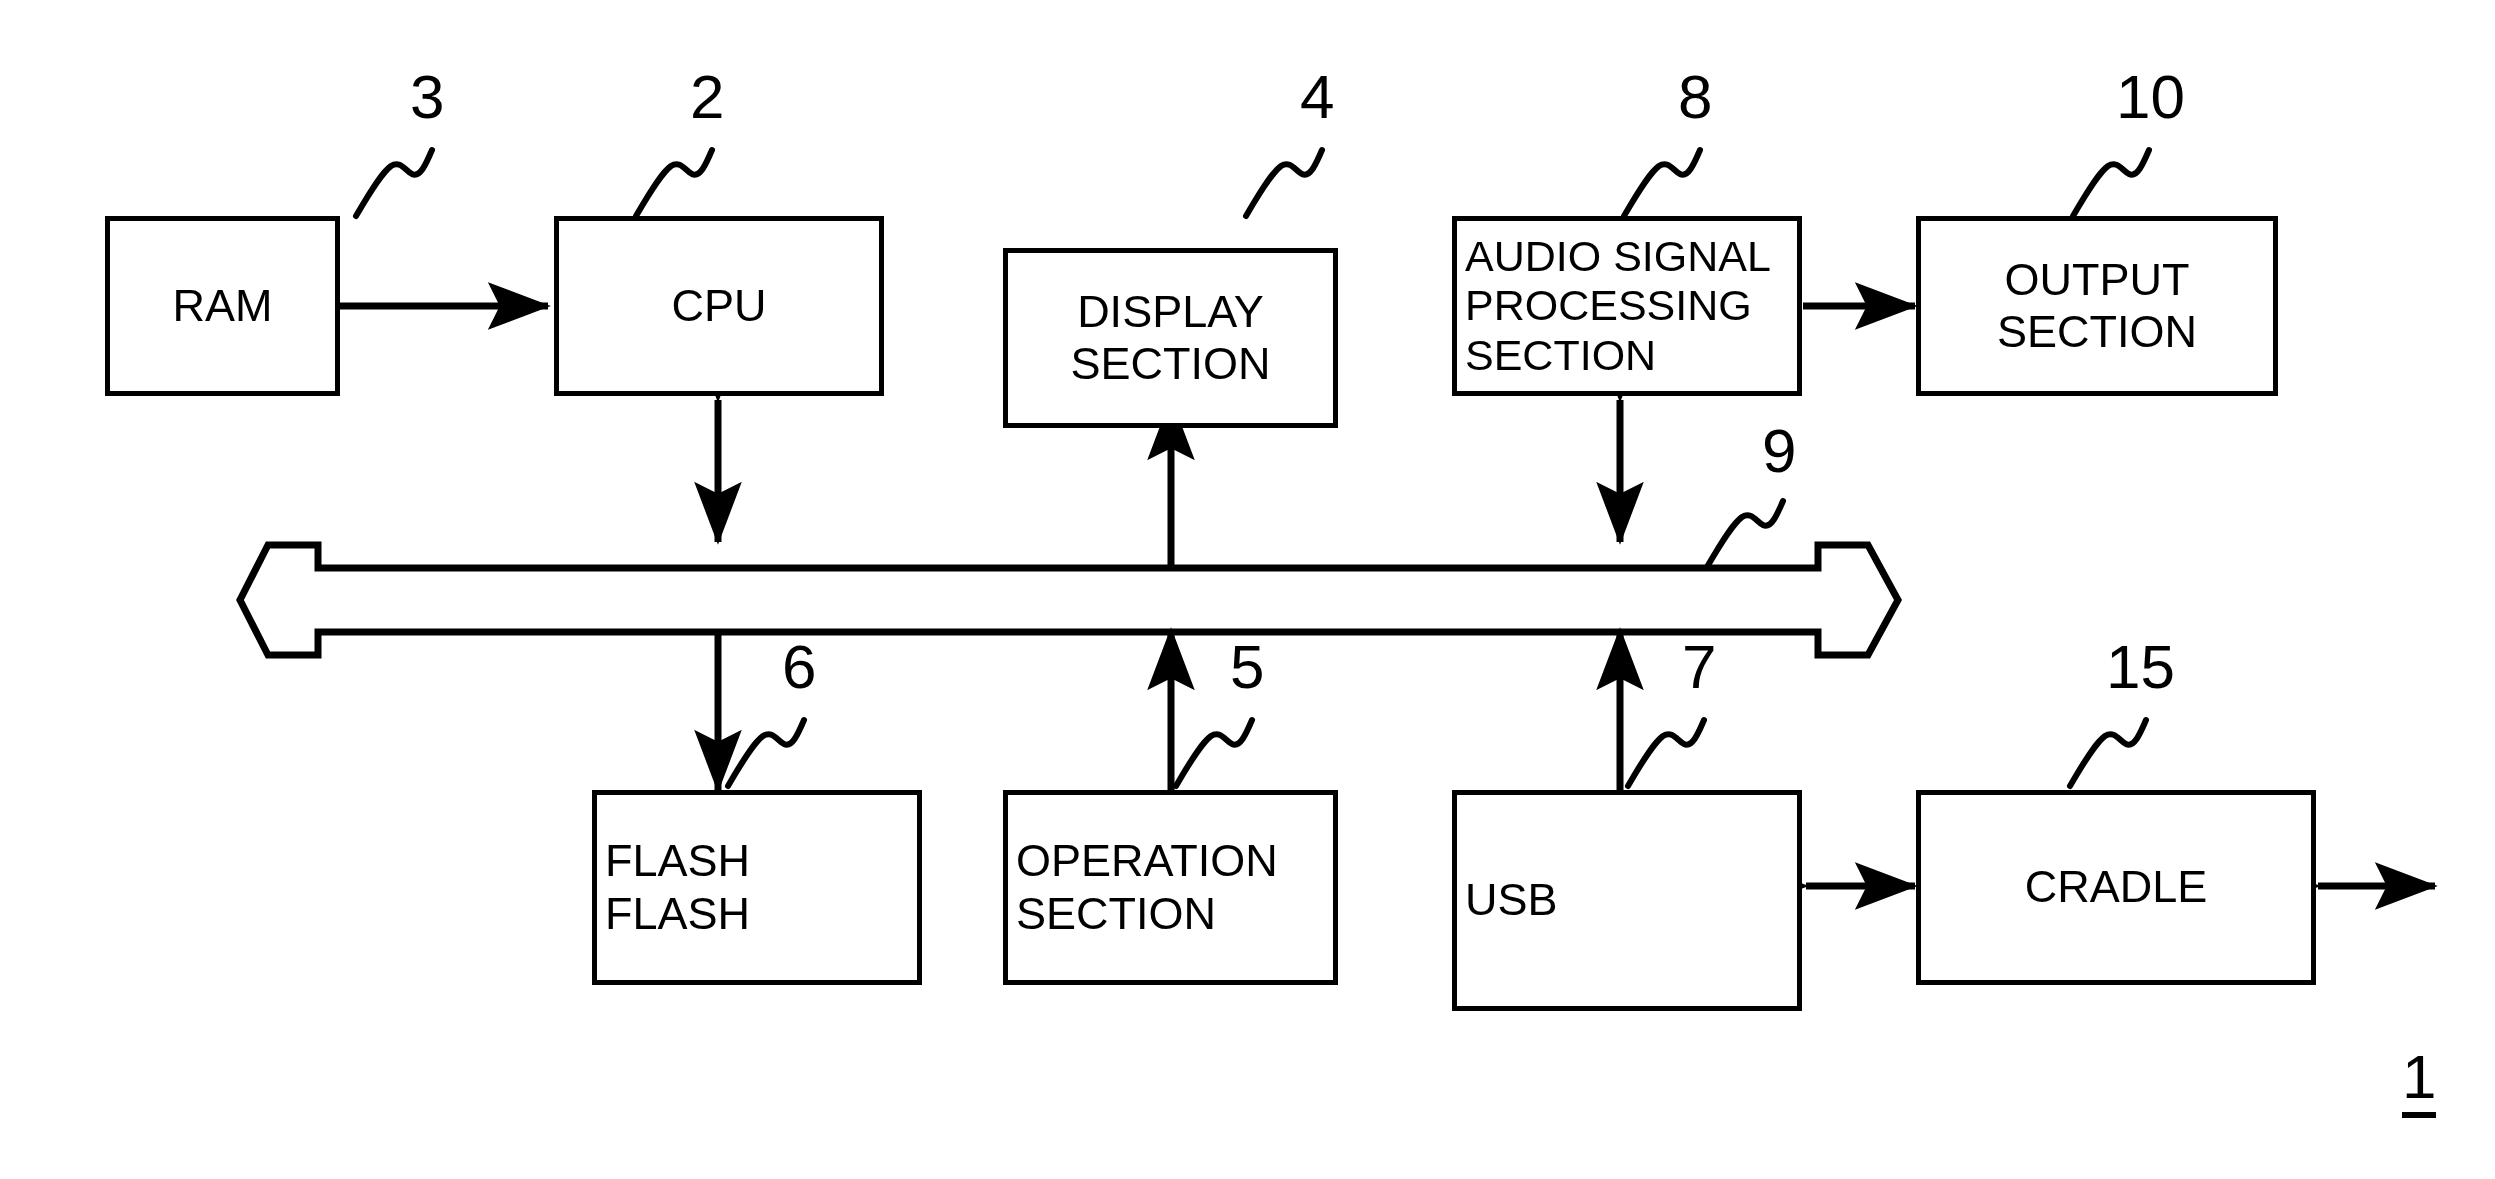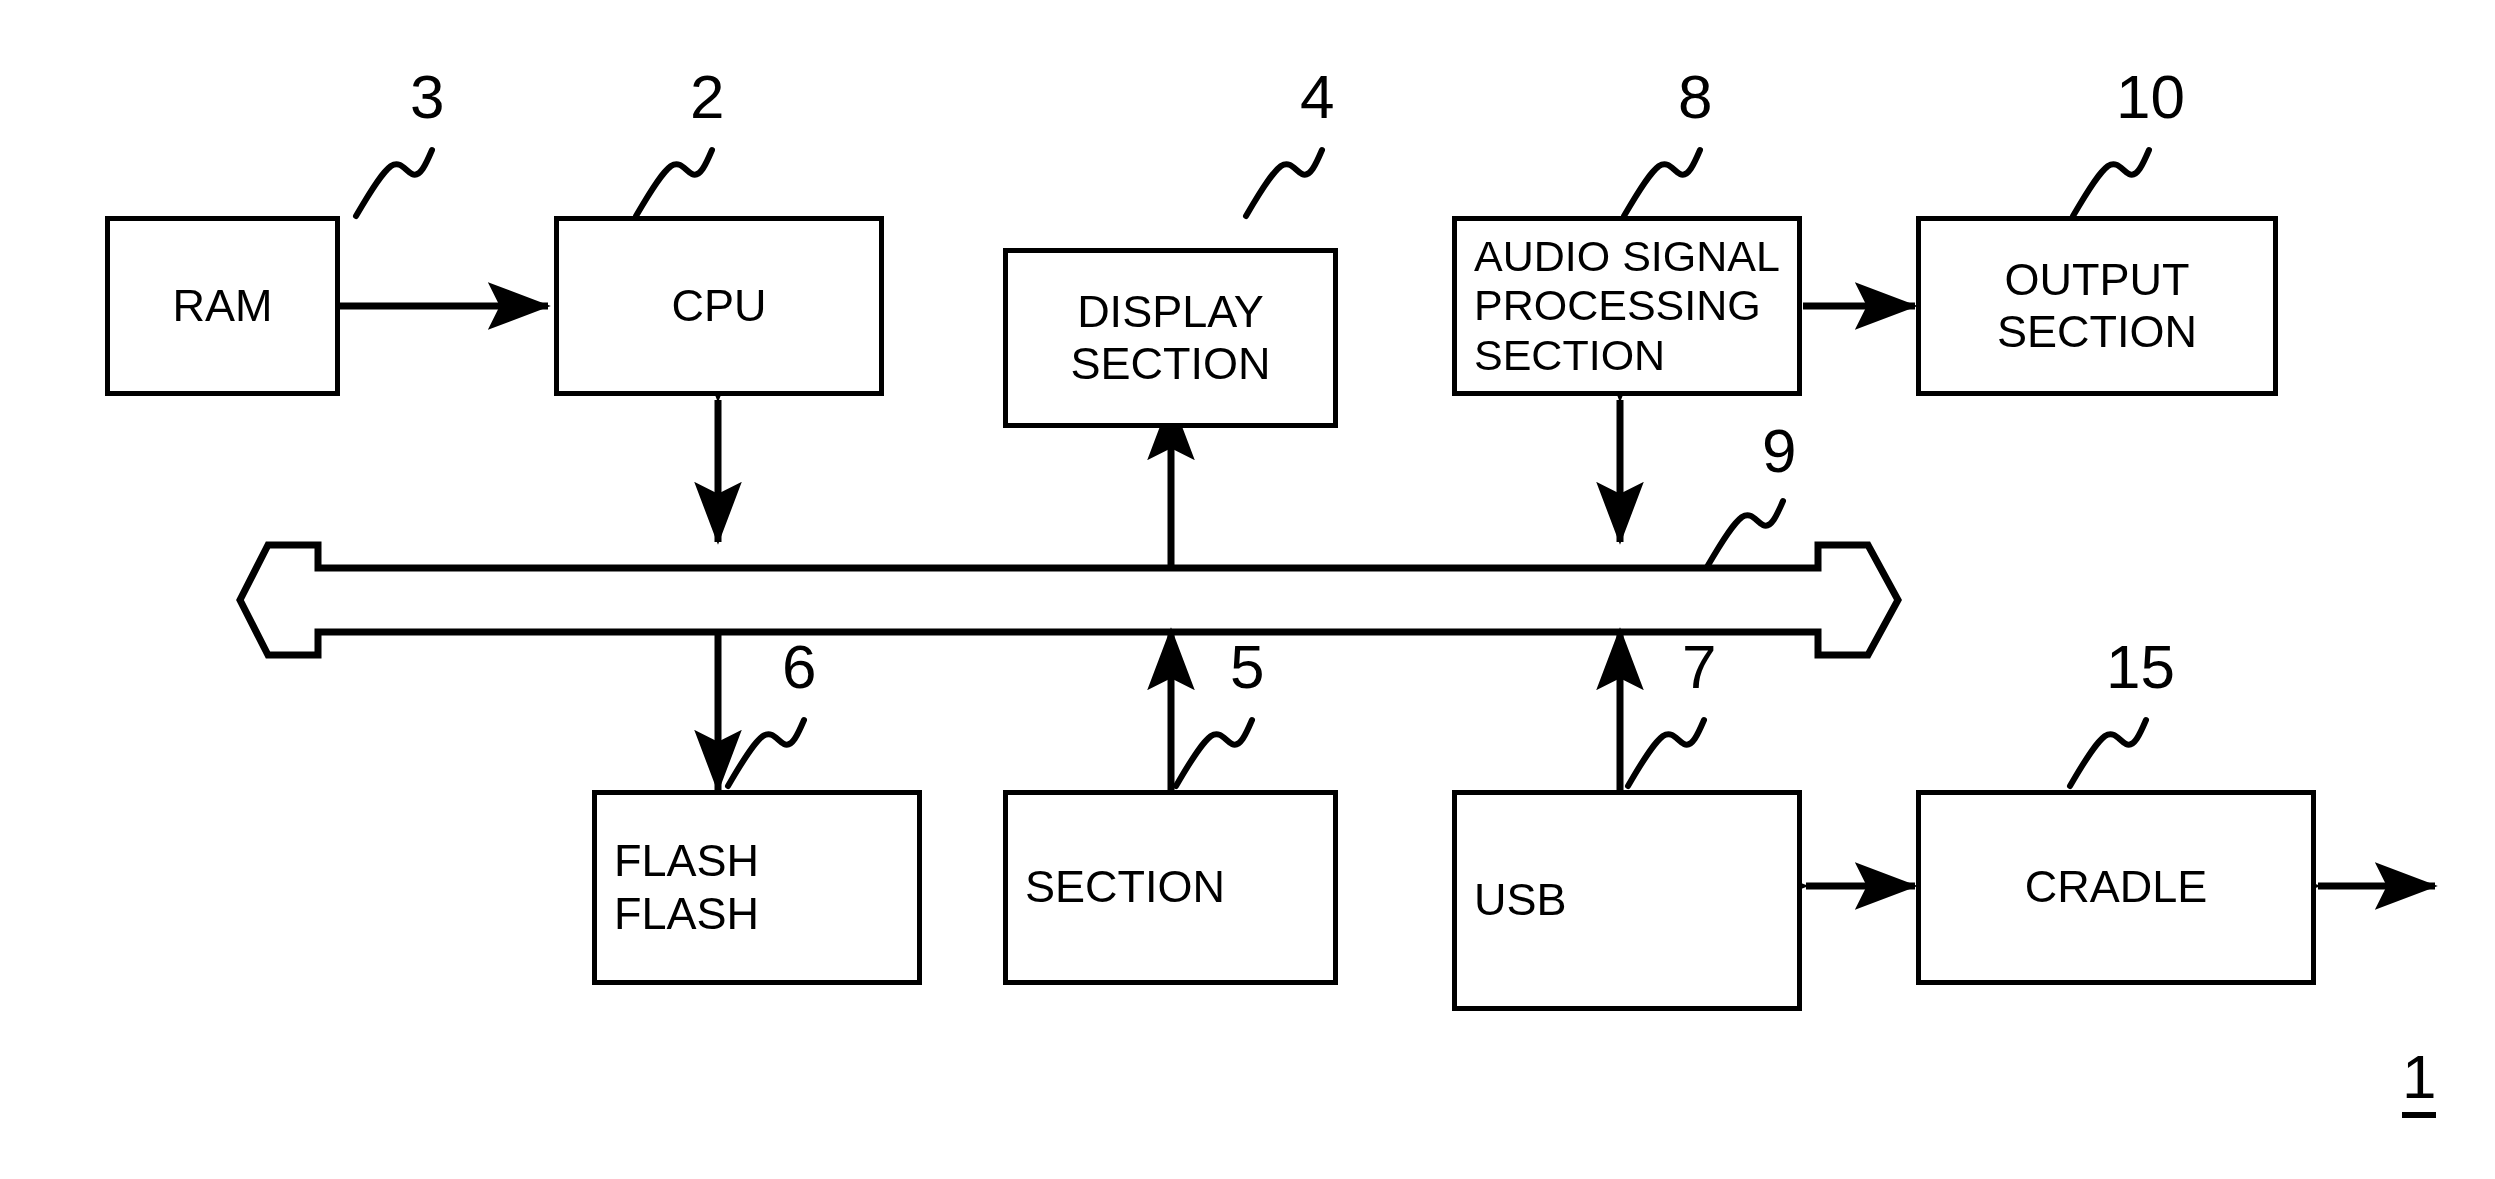--- a/index.html
+++ b/index.html
@@ -34,21 +34,21 @@
     flex-direction: column;
     justify-content: center;
     color: #000000;
     font-family: "Liberation Sans", sans-serif;
     font-size: 45px;
     line-height: 1.16;
     letter-spacing: 0px;
     z-index: 4;
   }
   .blk.ctr { align-items: center; text-align: center; }
-  .blk.lft { align-items: flex-start; text-align: left; padding-left: 17px; }
+  .blk.lft { align-items: flex-start; text-align: left; padding-left: 8px; }
   .blk .ln { white-space: nowrap; display: block; }
   .refnum {
     position: absolute;
     font-family: "Liberation Sans", sans-serif;
     font-size: 62px;
     color: #000000;
     line-height: 1;
     z-index: 6;
     white-space: nowrap;
   }
@@ -167,20 +167,21 @@
     <span class="ln">OUTPUT</span>
     <span class="ln">SECTION</span>
   </div>
 
   <div class="blk lft" style="left:554px; top:790px; width:330px; height:195px;margin-left:38px;">
     <span class="ln">FLASH</span>
     <span class="ln">FLASH</span>
   </div>
 
   <div class="blk lft" style="left:1003px; top:790px; width:335px; height:195px;">
+    <span class="ln">OPERATION</span>
     <span class="ln">SECTION</span>
   </div>
 
   <div class="blk lft" style="left:1452px; top:790px; width:350px; height:221px;">
     <span class="ln">USB</span>
   </div>
 
   <div class="blk ctr" style="left:1916px; top:790px; width:400px; height:195px;">
     <span class="ln">CRADLE</span>
   </div>

